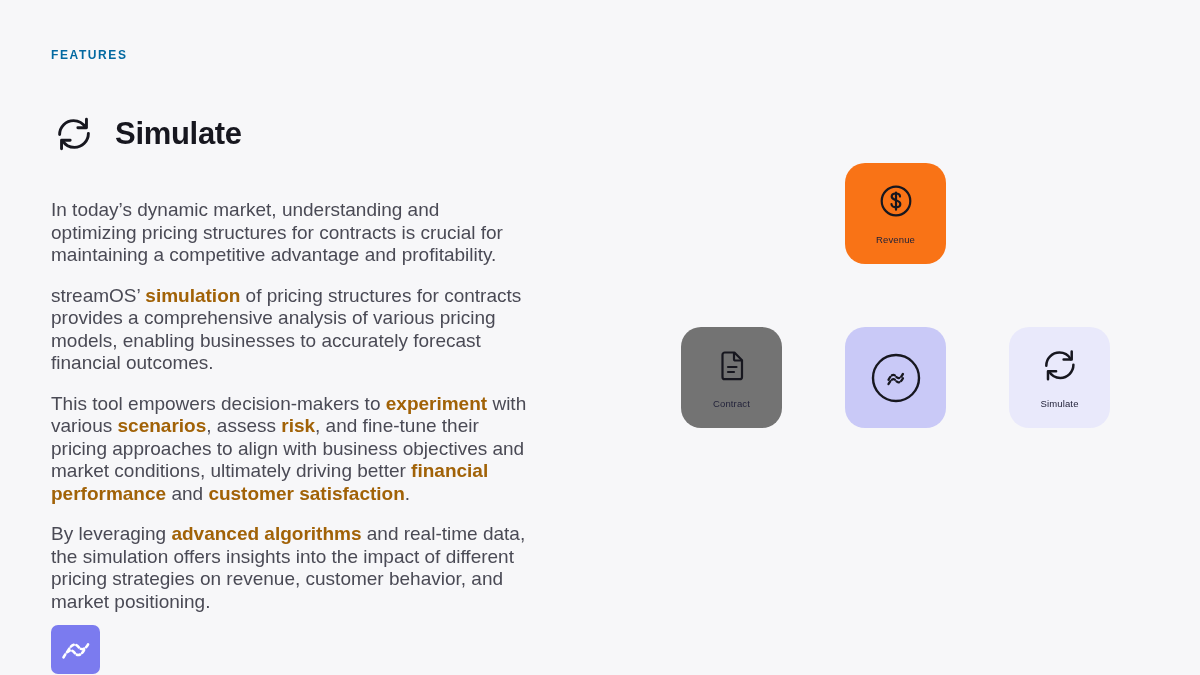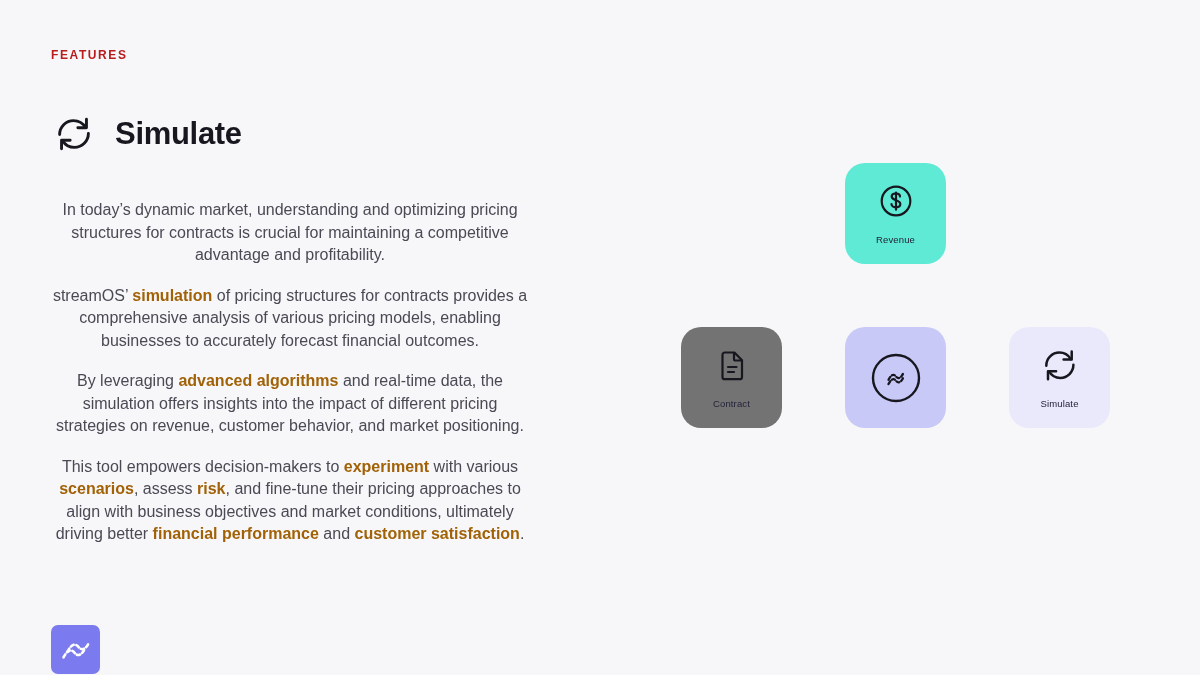--- a/index.html
+++ b/index.html
@@ -23,21 +23,21 @@
     position: absolute;
     left: 51px;
     top: 48px;
     width: 500px;
   }
 
   .eyebrow {
     font-size: 12px;
     font-weight: bold;
     letter-spacing: 1.6px;
-    color: #b91c1c;
+    color: #0369a1;
     text-transform: uppercase;
     line-height: 1.2;
   }
 
   .heading-row {
     display: flex;
     align-items: center;
     gap: 18px;
     margin-top: 49px;
   }
@@ -56,25 +56,24 @@
     letter-spacing: -0.3px;
     line-height: 1.1;
   }
 
   .body-copy {
     margin-top: 42px;
     width: 478px;
   }
 
   .body-copy p {
-    font-size: 16px;
+    font-size: 19px;
     line-height: 22.5px;
     color: #4A4A55;
     margin-bottom: 18px;
-    text-align: center;
   }
 
   .body-copy p:last-child { margin-bottom: 0; }
 
   .body-copy b {
     font-weight: bold;
     color: #a16207;
   }
 
   
@@ -155,26 +154,26 @@
         <path d="M37 8.5v9h-9" stroke="#17171F" stroke-width="3" stroke-linecap="round" stroke-linejoin="round"></path>
         <path d="M11 39.5v-9h9" stroke="#17171F" stroke-width="3" stroke-linecap="round" stroke-linejoin="round"></path>
       </svg>
     </span>
     <h1 class="heading-title">Simulate</h1>
   </div>
 
   <div class="body-copy">
     <p>In today’s dynamic market, understanding and optimizing pricing structures for contracts is crucial for maintaining a competitive advantage and profitability.</p>
     <p>streamOS’ <b>simulation</b> of pricing structures for contracts provides a comprehensive analysis of various pricing models, enabling businesses to accurately forecast financial outcomes.</p>
+    <p>This tool empowers decision-makers to <b>experiment</b> with various <b>scenarios</b>, assess <b>risk</b>, and fine-tune their pricing approaches to align with business objectives and market conditions, ultimately driving better <b>financial performance</b> and <b>customer satisfaction</b>.</p>
     <p>By leveraging <b>advanced algorithms</b> and real-time data, the simulation offers insights into the impact of different pricing strategies on revenue, customer behavior, and market positioning.</p>
-    <p>This tool empowers decision-makers to <b>experiment</b> with various <b>scenarios</b>, assess <b>risk</b>, and fine-tune their pricing approaches to align with business objectives and market conditions, ultimately driving better <b>financial performance</b> and <b>customer satisfaction</b>.</p>
   </div>
 </div>
 
-<div class="card card-standard" id="card-revenue" style="background: #5eead4;">
+<div class="card card-standard" id="card-revenue" style="background: #f97316;">
   <span class="card-icon">
     <svg viewBox="0 0 44 44" fill="none" xmlns="http://www.w3.org/2000/svg">
       <circle cx="22" cy="19" r="14.3" stroke="#17171F" stroke-width="2.2"></circle>
       <path d="M22 10.5v17.2" stroke="#17171F" stroke-width="2.2" stroke-linecap="round"></path>
       <path d="M26 14.6c0-1.9-1.9-3.1-4.2-3.1s-4.1 1.2-4.1 3.1c0 2 1.7 2.8 4.2 3.6 2.6.8 4.4 1.6 4.4 3.8 0 2.1-2 3.3-4.4 3.3s-4.4-1.3-4.4-3.3" stroke="#17171F" stroke-width="2.2" stroke-linecap="round" stroke-linejoin="round"></path>
     </svg>
   </span>
   <span class="card-label">Revenue</span>
 </div>
 

